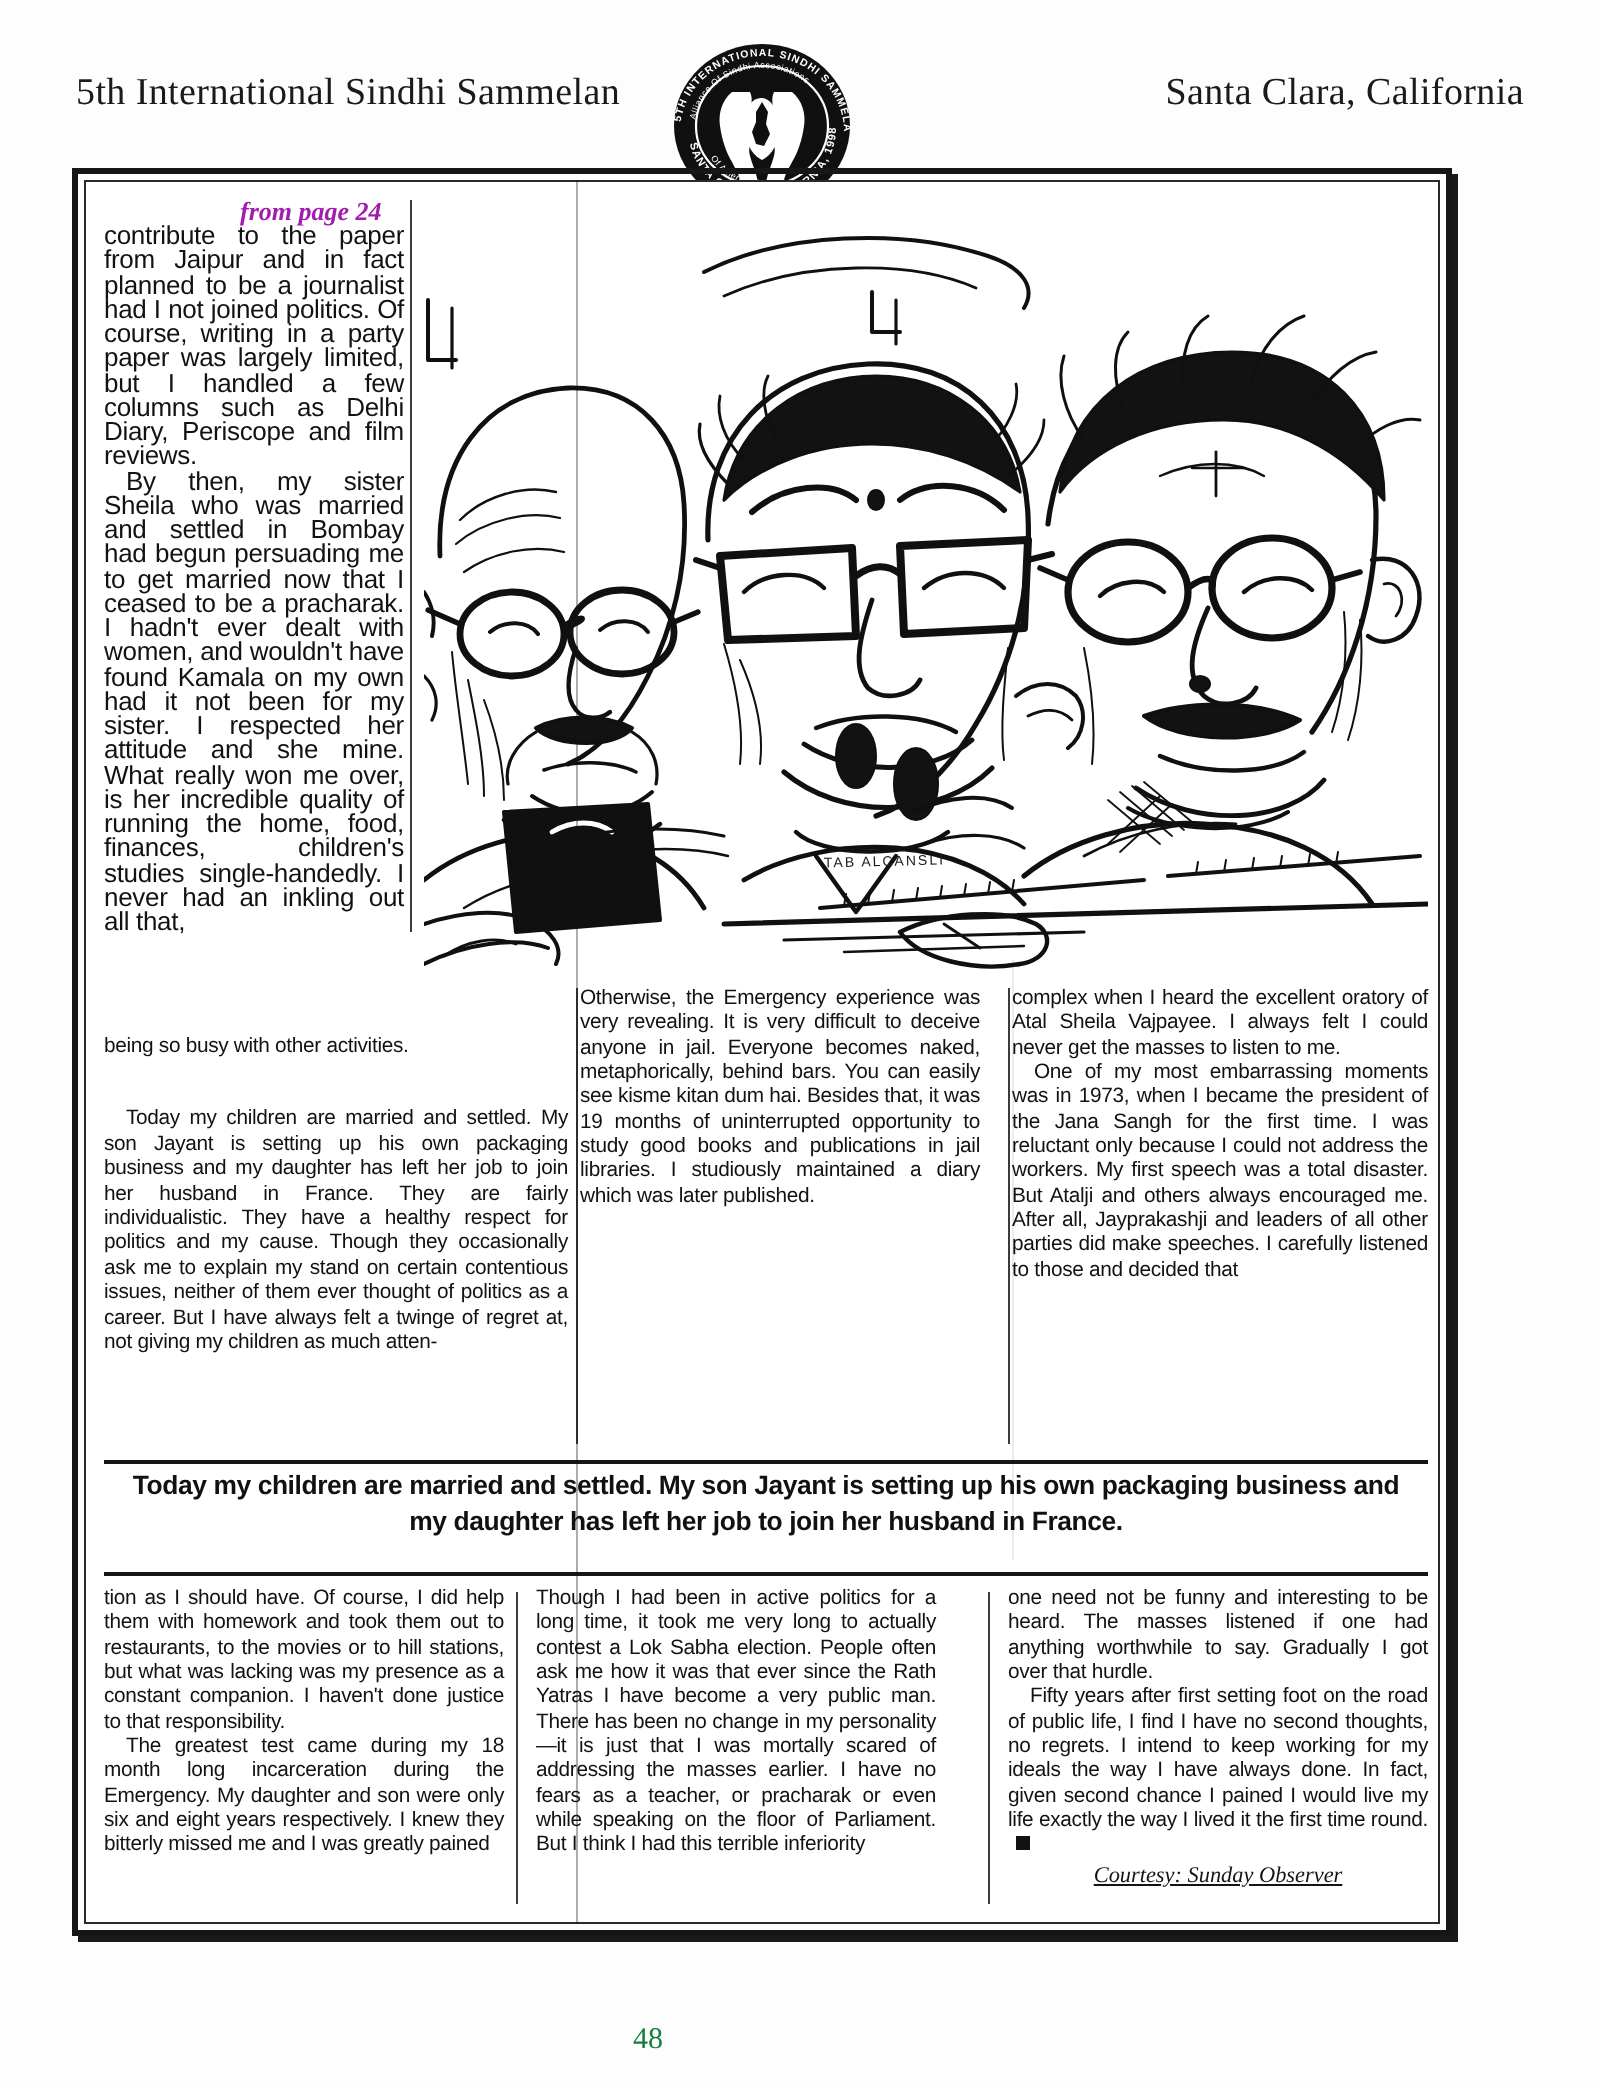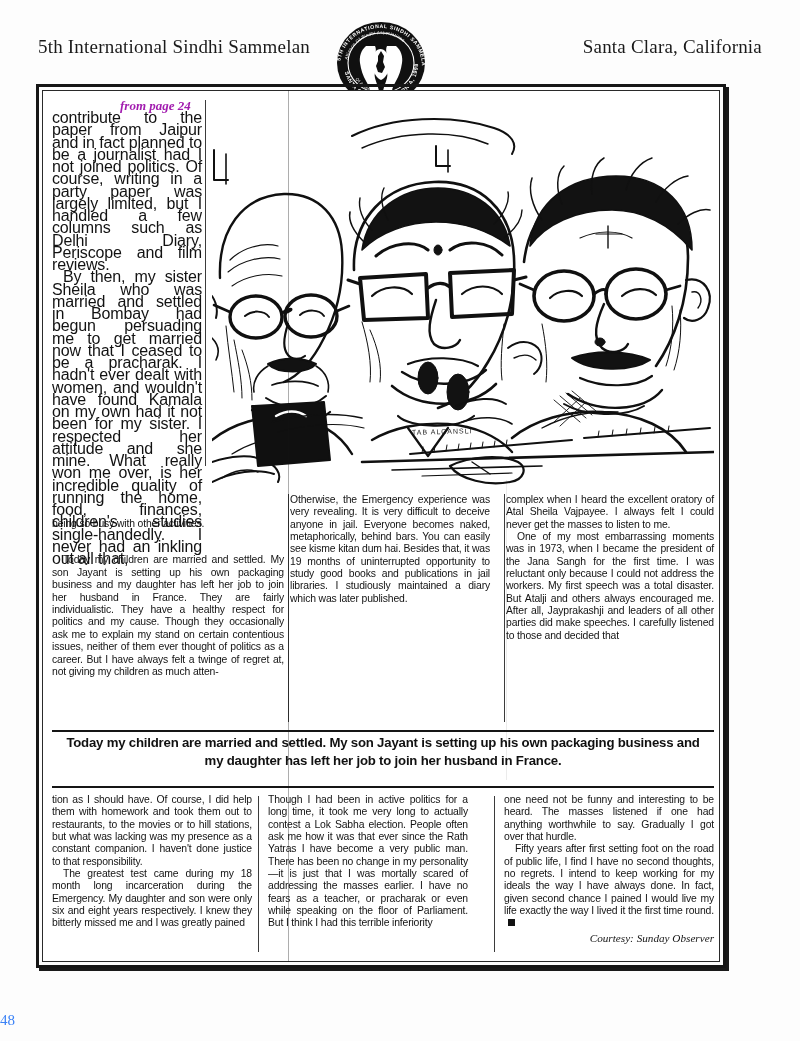--- a/index.html
+++ b/index.html
@@ -107,21 +107,21 @@
   .col p + p { text-indent: 11px; }
 
   
   #band1 { position:absolute; left:0; top:16px; width:662px; height:382px; }
 
   #col-a1 {
     position: absolute;
     left: 0; top: 0;
     width: 150px;
   }
-  #col-a1 p { font-size: 16px; line-height: 12.25px; }
+  #col-a1 p { font-size: 13px; line-height: 12.25px; }
 
   #cartoon-wrap {
     position: absolute;
     left: 160px; top: -2px;
     width: 502px; height: 378px;
     overflow: hidden;
     background: #ffffff;
   }
   .rule-v {
     position: absolute;
@@ -189,34 +189,35 @@
 
   .endmark {
     display:inline-block;
     width:7px; height:7px;
     background:#121212;
     vertical-align: baseline;
     margin-left: 4px;
   }
   #courtesy {
     margin-top: 2px;
-    text-align: right;
+    text-align: center;
     font-family: "Liberation Serif", serif;
     font-style: italic;
     font-size: 11.2px;
     color: #141414;
+    text-decoration: underline;
   }
   #page-number {
     position:absolute;
     left: 0; top: 1012px;
     width: 648px;
-    text-align:left;
+    text-align:center;
     font-family: "Liberation Serif", serif;
     font-size: 15px;
-    color:#3b82f6;
+    color:#15803d;
   }
 
   
   .fold {
     position:absolute;
     width:1px;
     background: rgba(20,20,20,0.35);
   }
 </style>
 </head>

